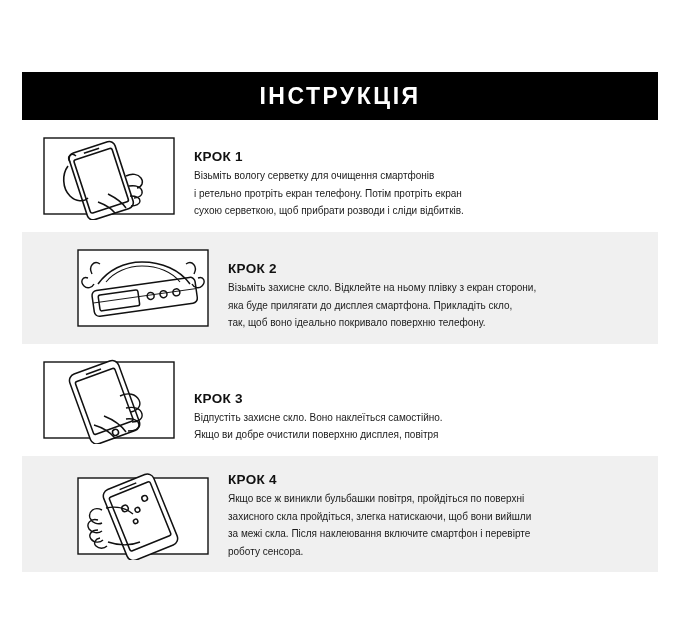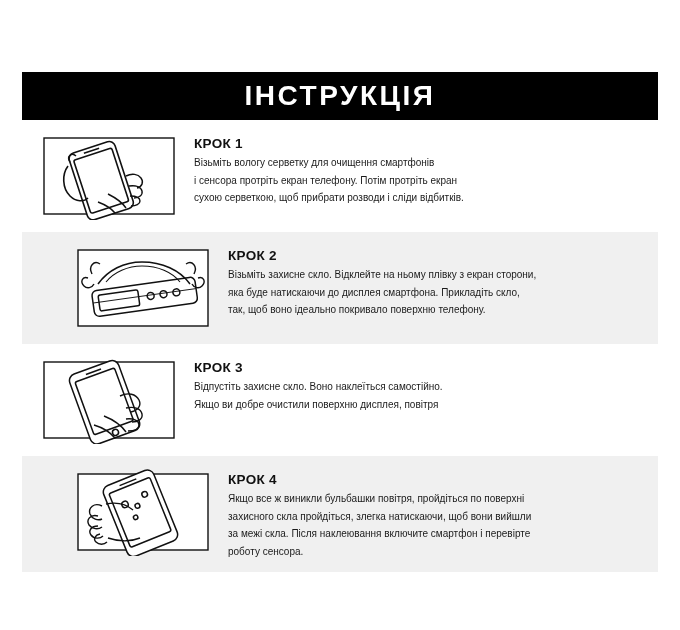--- a/index.html
+++ b/index.html
@@ -31,31 +31,31 @@
   
   .title-bar {
     background: #000000;
     height: 48px;
     display: flex;
     align-items: center;
     justify-content: center;
   }
   .title-bar .title-text {
     color: #ffffff;
-    font-size: 28px;
+    font-size: 23px;
     font-weight: bold;
     letter-spacing: 2.5px;
   }
 
   
   .steps { display: block; }
 
   .step {
     display: flex;
-    align-items: flex-start;
+    align-items: flex-end;
     padding: 12px 14px 12px 12px;
     min-height: 104px;
   }
   .step.alt { background: #f0f0f0; padding-left: 46px; }
   .step.plain { background: #ffffff; }
 
   .illus {
     width: 150px;
     min-width: 150px;
     height: 88px;
@@ -113,21 +113,21 @@
               <path d="M96 64 c6 0 10 2 10 5 c0 3 -4 5 -9 5" stroke-width="1.4"></path>
               <path d="M74 62 c8 4 14 8 18 14" stroke-width="1.4"></path>
               <path d="M64 70 c8 3 13 6 17 11" stroke-width="1.4"></path>
             </g>
           </svg>
         </div>
         <div class="step-text">
           <div class="step-label">КРОК 1</div>
           <div class="step-body">
             <span class="line">Візьміть вологу серветку для очищення смартфонів</span>
-            <span class="line">і сенсора протріть екран телефону. Потім протріть екран</span>
+            <span class="line">і ретельно протріть екран телефону. Потім протріть екран</span>
             <span class="line">сухою серветкою, щоб прибрати розводи і сліди відбитків.</span>
           </div>
         </div>
       </div>
 
       <div class="step alt">
         <div class="illus">
           <svg width="150" height="88" viewBox="0 0 150 88">
             <g fill="none" stroke="#111" stroke-width="1.5">
               <rect x="10" y="6" width="130" height="76" fill="#fff" stroke="#111" stroke-width="1.4"></rect>
@@ -145,21 +145,21 @@
               <path d="M20 34 c-6 -2 -8 4 -4 8 c3 3 8 2 10 -2" stroke-width="1.4"></path>
               <path d="M126 30 c4 -8 -2 -14 -8 -10" stroke-width="1.4"></path>
               <path d="M130 34 c6 -2 8 4 4 8 c-3 3 -8 2 -10 -2" stroke-width="1.4"></path>
             </g>
           </svg>
         </div>
         <div class="step-text">
           <div class="step-label">КРОК 2</div>
           <div class="step-body">
             <span class="line">Візьміть захисне скло. Відклейте на ньому плівку з екран сторони,</span>
-            <span class="line">яка буде натискаючи до дисплея смартфона. Прикладіть скло,</span>
+            <span class="line">яка буде прилягати до дисплея смартфона. Прикладіть скло,</span>
             <span class="line">так, щоб воно ідеально покривало поверхню телефону.</span>
           </div>
         </div>
       </div>
 
       <div class="step plain">
         <div class="illus">
           <svg width="150" height="88" viewBox="0 0 150 88">
             <g fill="none" stroke="#111" stroke-width="1.5">
               <rect x="10" y="6" width="130" height="76" fill="#fff" stroke="#111" stroke-width="1.4"></rect>

